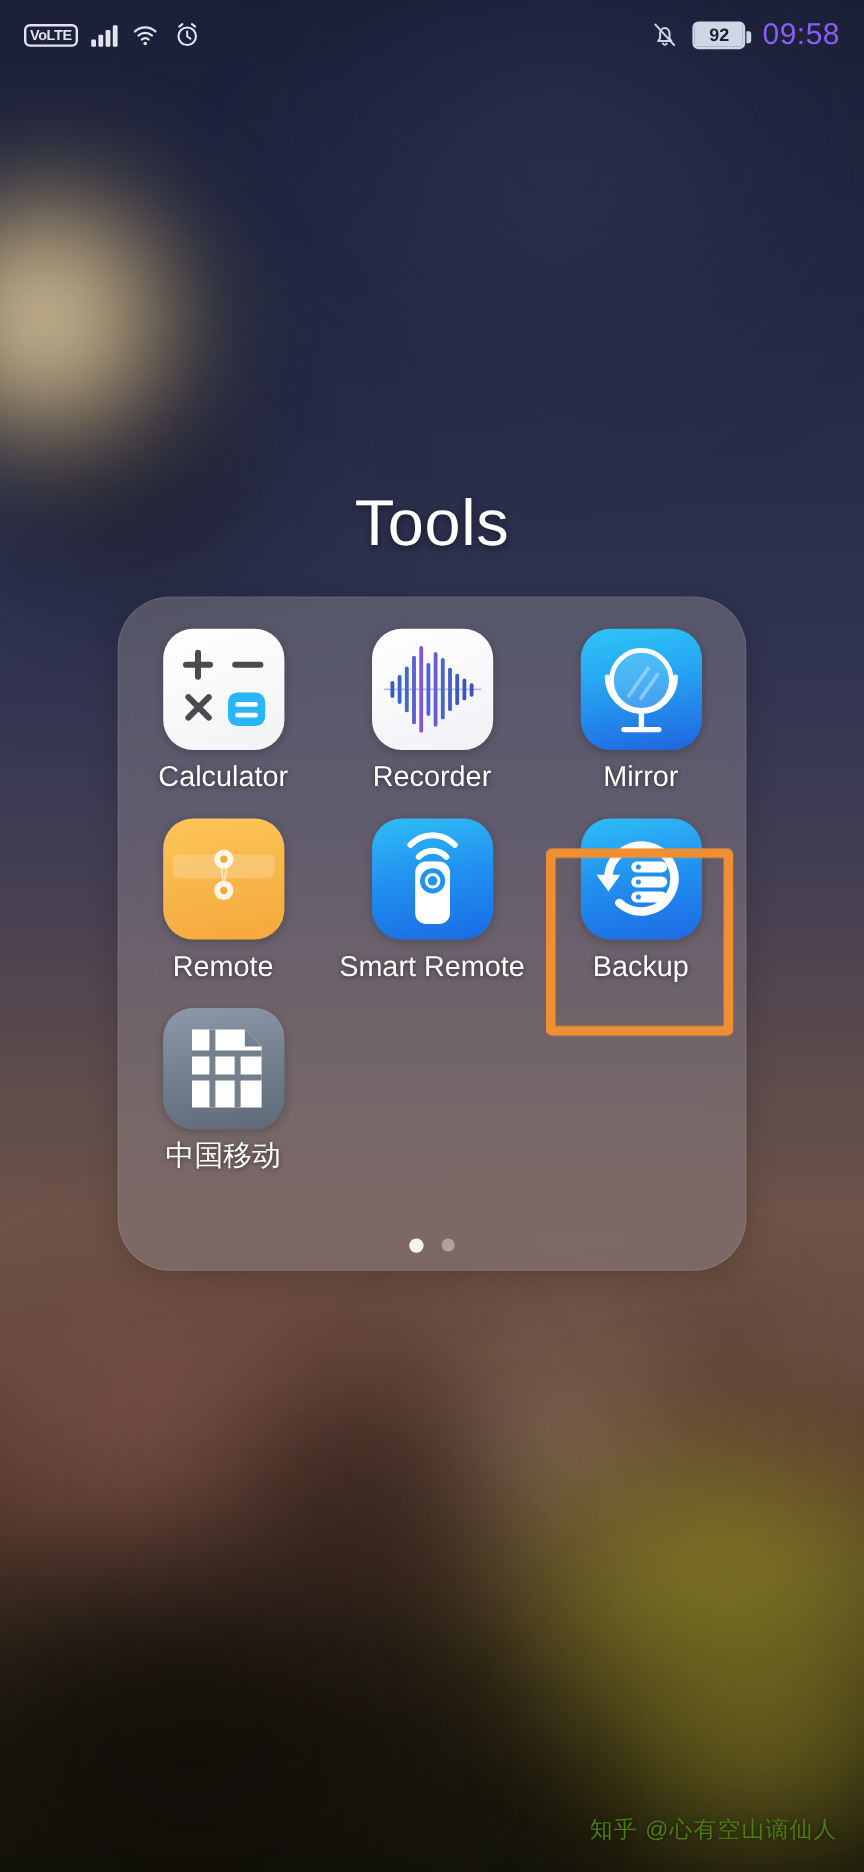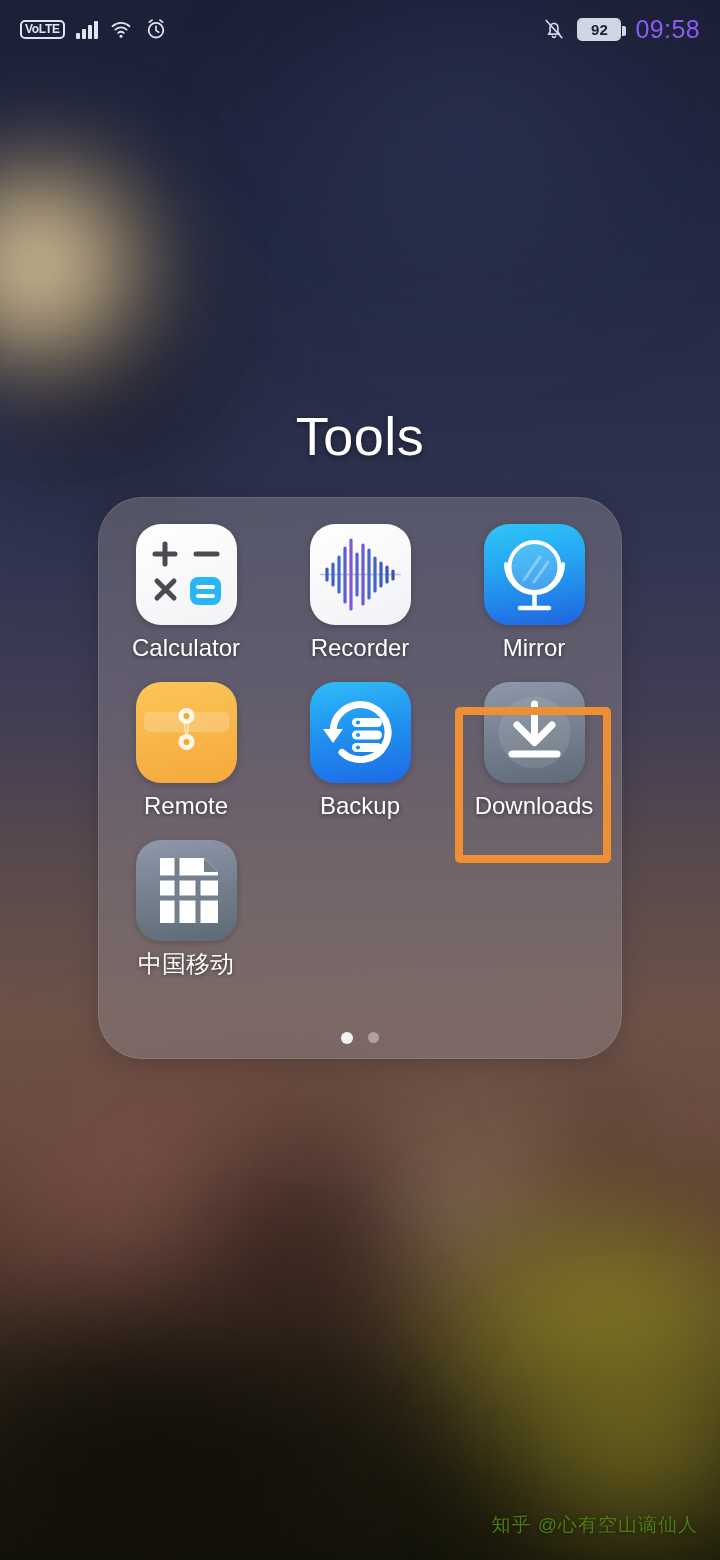--- a/index.html
+++ b/index.html
@@ -254,50 +254,54 @@
           </g>
           <circle cx="50.5" cy="34" r="8" fill="rgba(255,255,255,0.85)"></circle>
           <circle cx="50.5" cy="34" r="3" fill="#f0a93a"></circle>
           <circle cx="50.5" cy="60" r="8" fill="rgba(255,255,255,0.85)"></circle>
           <circle cx="50.5" cy="60" r="3" fill="#f0a93a"></circle>
         </svg>
       </div>
       <div class="app-label">Remote</div>
     </div>
 
+    <div class="app">
+      <div class="app-icon" style="background:linear-gradient(170deg,#30bdf7 0%,#2193f0 45%,#1a6ae4 100%);">
+        <svg viewBox="0 0 101 101" width="101" height="101">
+          <g fill="none" stroke="#ffffff" stroke-width="5" stroke-linecap="round">
+            <path d="M32 22c5-5 12-8 18.5-8S64 17 69 22"></path>
+            <path d="M39 32c3.5-3.5 7.5-5 11.5-5s8 1.5 11.5 5"></path>
+          </g>
+          <circle cx="50.5" cy="40" r="4" fill="#ffffff"></circle>
+          <rect x="36" y="36" width="29" height="52" rx="9" fill="#ffffff"></rect>
+          <circle cx="50.5" cy="52" r="8.5" fill="none" stroke="#2193f0" stroke-width="4"></circle>
+          <circle cx="50.5" cy="52" r="4" fill="#2193f0"></circle>
+        </svg>
+      </div>
+      <div class="app-label">Smart Remote</div>
+    </div>
 
     <div class="app">
       <div class="app-icon" style="background:linear-gradient(170deg,#30bdf7 0%,#2193f0 45%,#1d6ae5 100%);">
         <svg viewBox="0 0 101 101" width="101" height="101">
           <path d="M23 50a27.5 27.5 0 1 1 9 20.4" fill="none" stroke="#ffffff" stroke-width="7" stroke-linecap="round"></path>
           <path d="M13 47l10 14 10-14z" fill="#ffffff"></path>
           <g>
             <rect x="42" y="36" width="30" height="9" rx="4.5" fill="#ffffff"></rect>
             <rect x="42" y="48.5" width="30" height="9" rx="4.5" fill="#ffffff"></rect>
             <rect x="42" y="61" width="30" height="9" rx="4.5" fill="#ffffff"></rect>
             <circle cx="48" cy="40.5" r="2.1" fill="#2193f0"></circle>
             <circle cx="48" cy="53" r="2.1" fill="#2193f0"></circle>
             <circle cx="48" cy="65.5" r="2.1" fill="#2193f0"></circle>
           </g>
         </svg>
       </div>
       <div class="app-label">Backup</div>
     </div>
 
-    <div class="app">
-      <div class="app-icon" style="background:linear-gradient(170deg,#8d99ab 0%,#75818f 50%,#5f6a78 100%);">
-        <svg viewBox="0 0 101 101" width="101" height="101">
-          <circle cx="50.5" cy="50.5" r="36" fill="rgba(255,255,255,0.10)"></circle>
-          <path d="M50.5 22v36" stroke="#ffffff" stroke-width="7" stroke-linecap="round" fill="none"></path>
-          <path d="M33 43l17.5 17.5L68 43" stroke="#ffffff" stroke-width="7" stroke-linecap="round" stroke-linejoin="round" fill="none"></path>
-          <path d="M28 72h45" stroke="#ffffff" stroke-width="7" stroke-linecap="round"></path>
-        </svg>
-      </div>
-      <div class="app-label">Downloads</div>
-    </div>
 
 
     <div class="app">
       <div class="app-icon" style="background:linear-gradient(170deg,#8d99ab 0%,#74808e 50%,#5e6976 100%);">
         <svg viewBox="0 0 101 101" width="101" height="101">
           <path d="M24 18h44l14 14v51H24z" fill="#ffffff"></path>
           <g stroke="#74808e" stroke-width="5">
             <path d="M41 18v65"></path>
             <path d="M24 38h58"></path>
             <path d="M24 58h58"></path>

